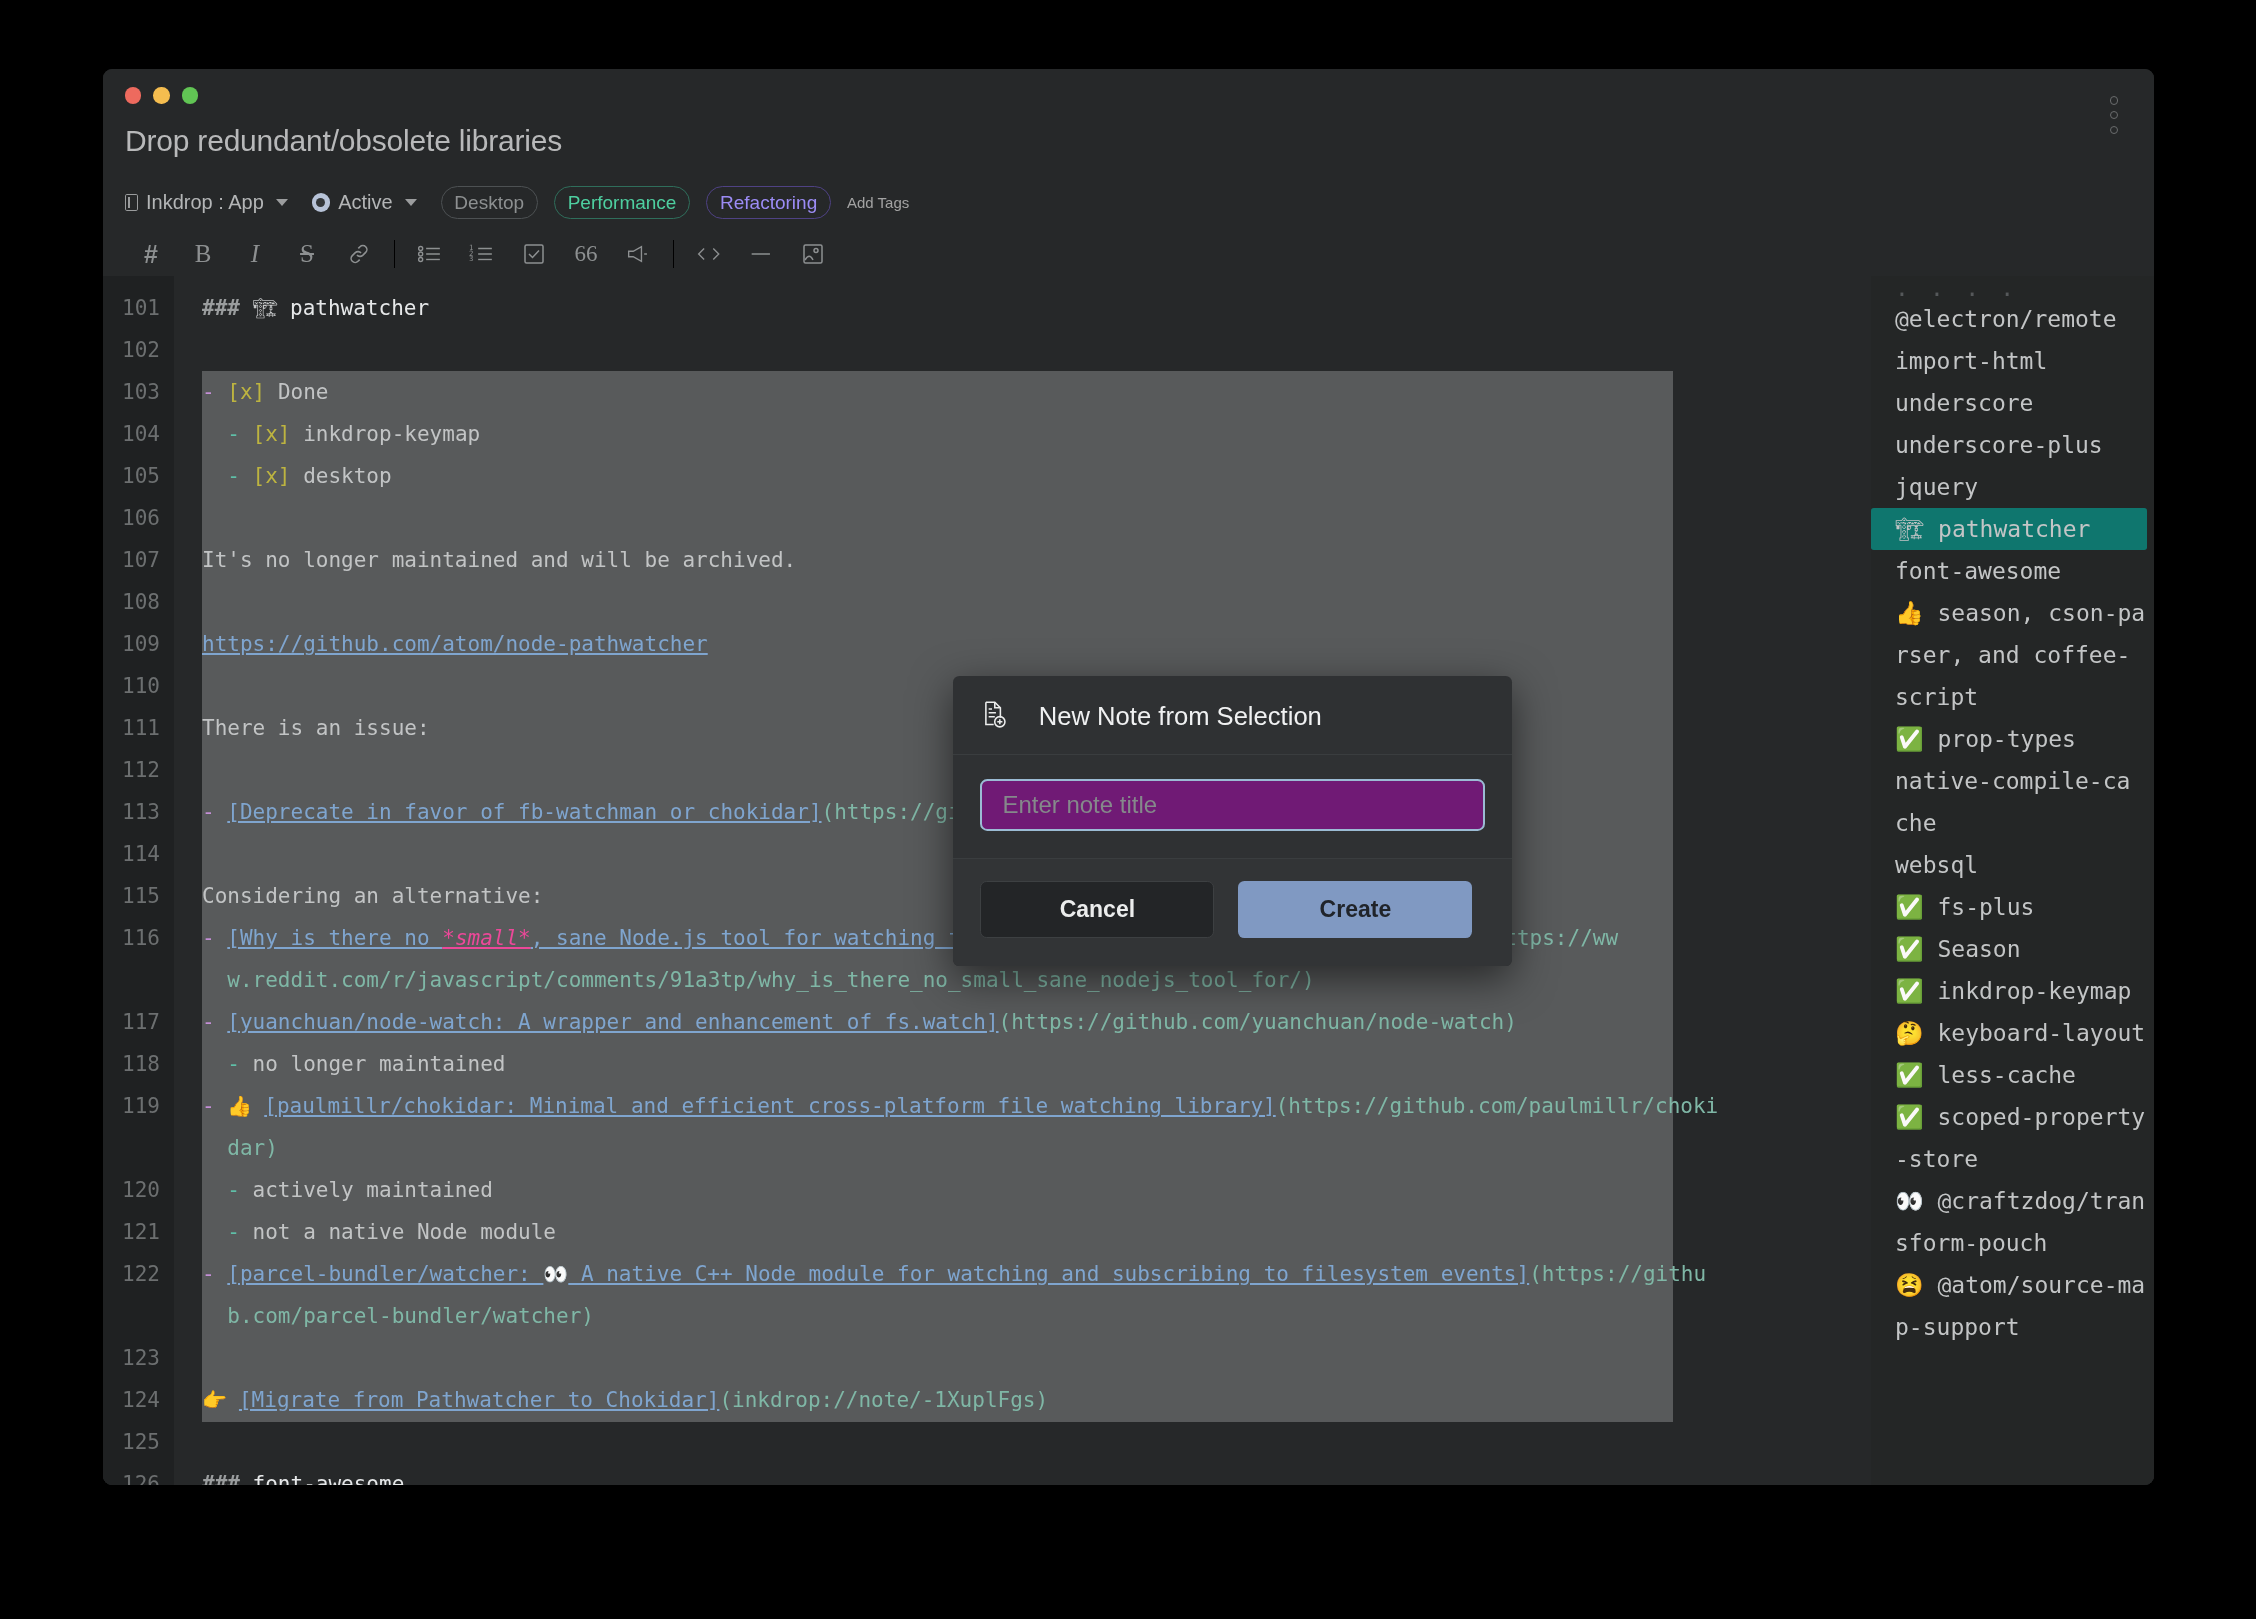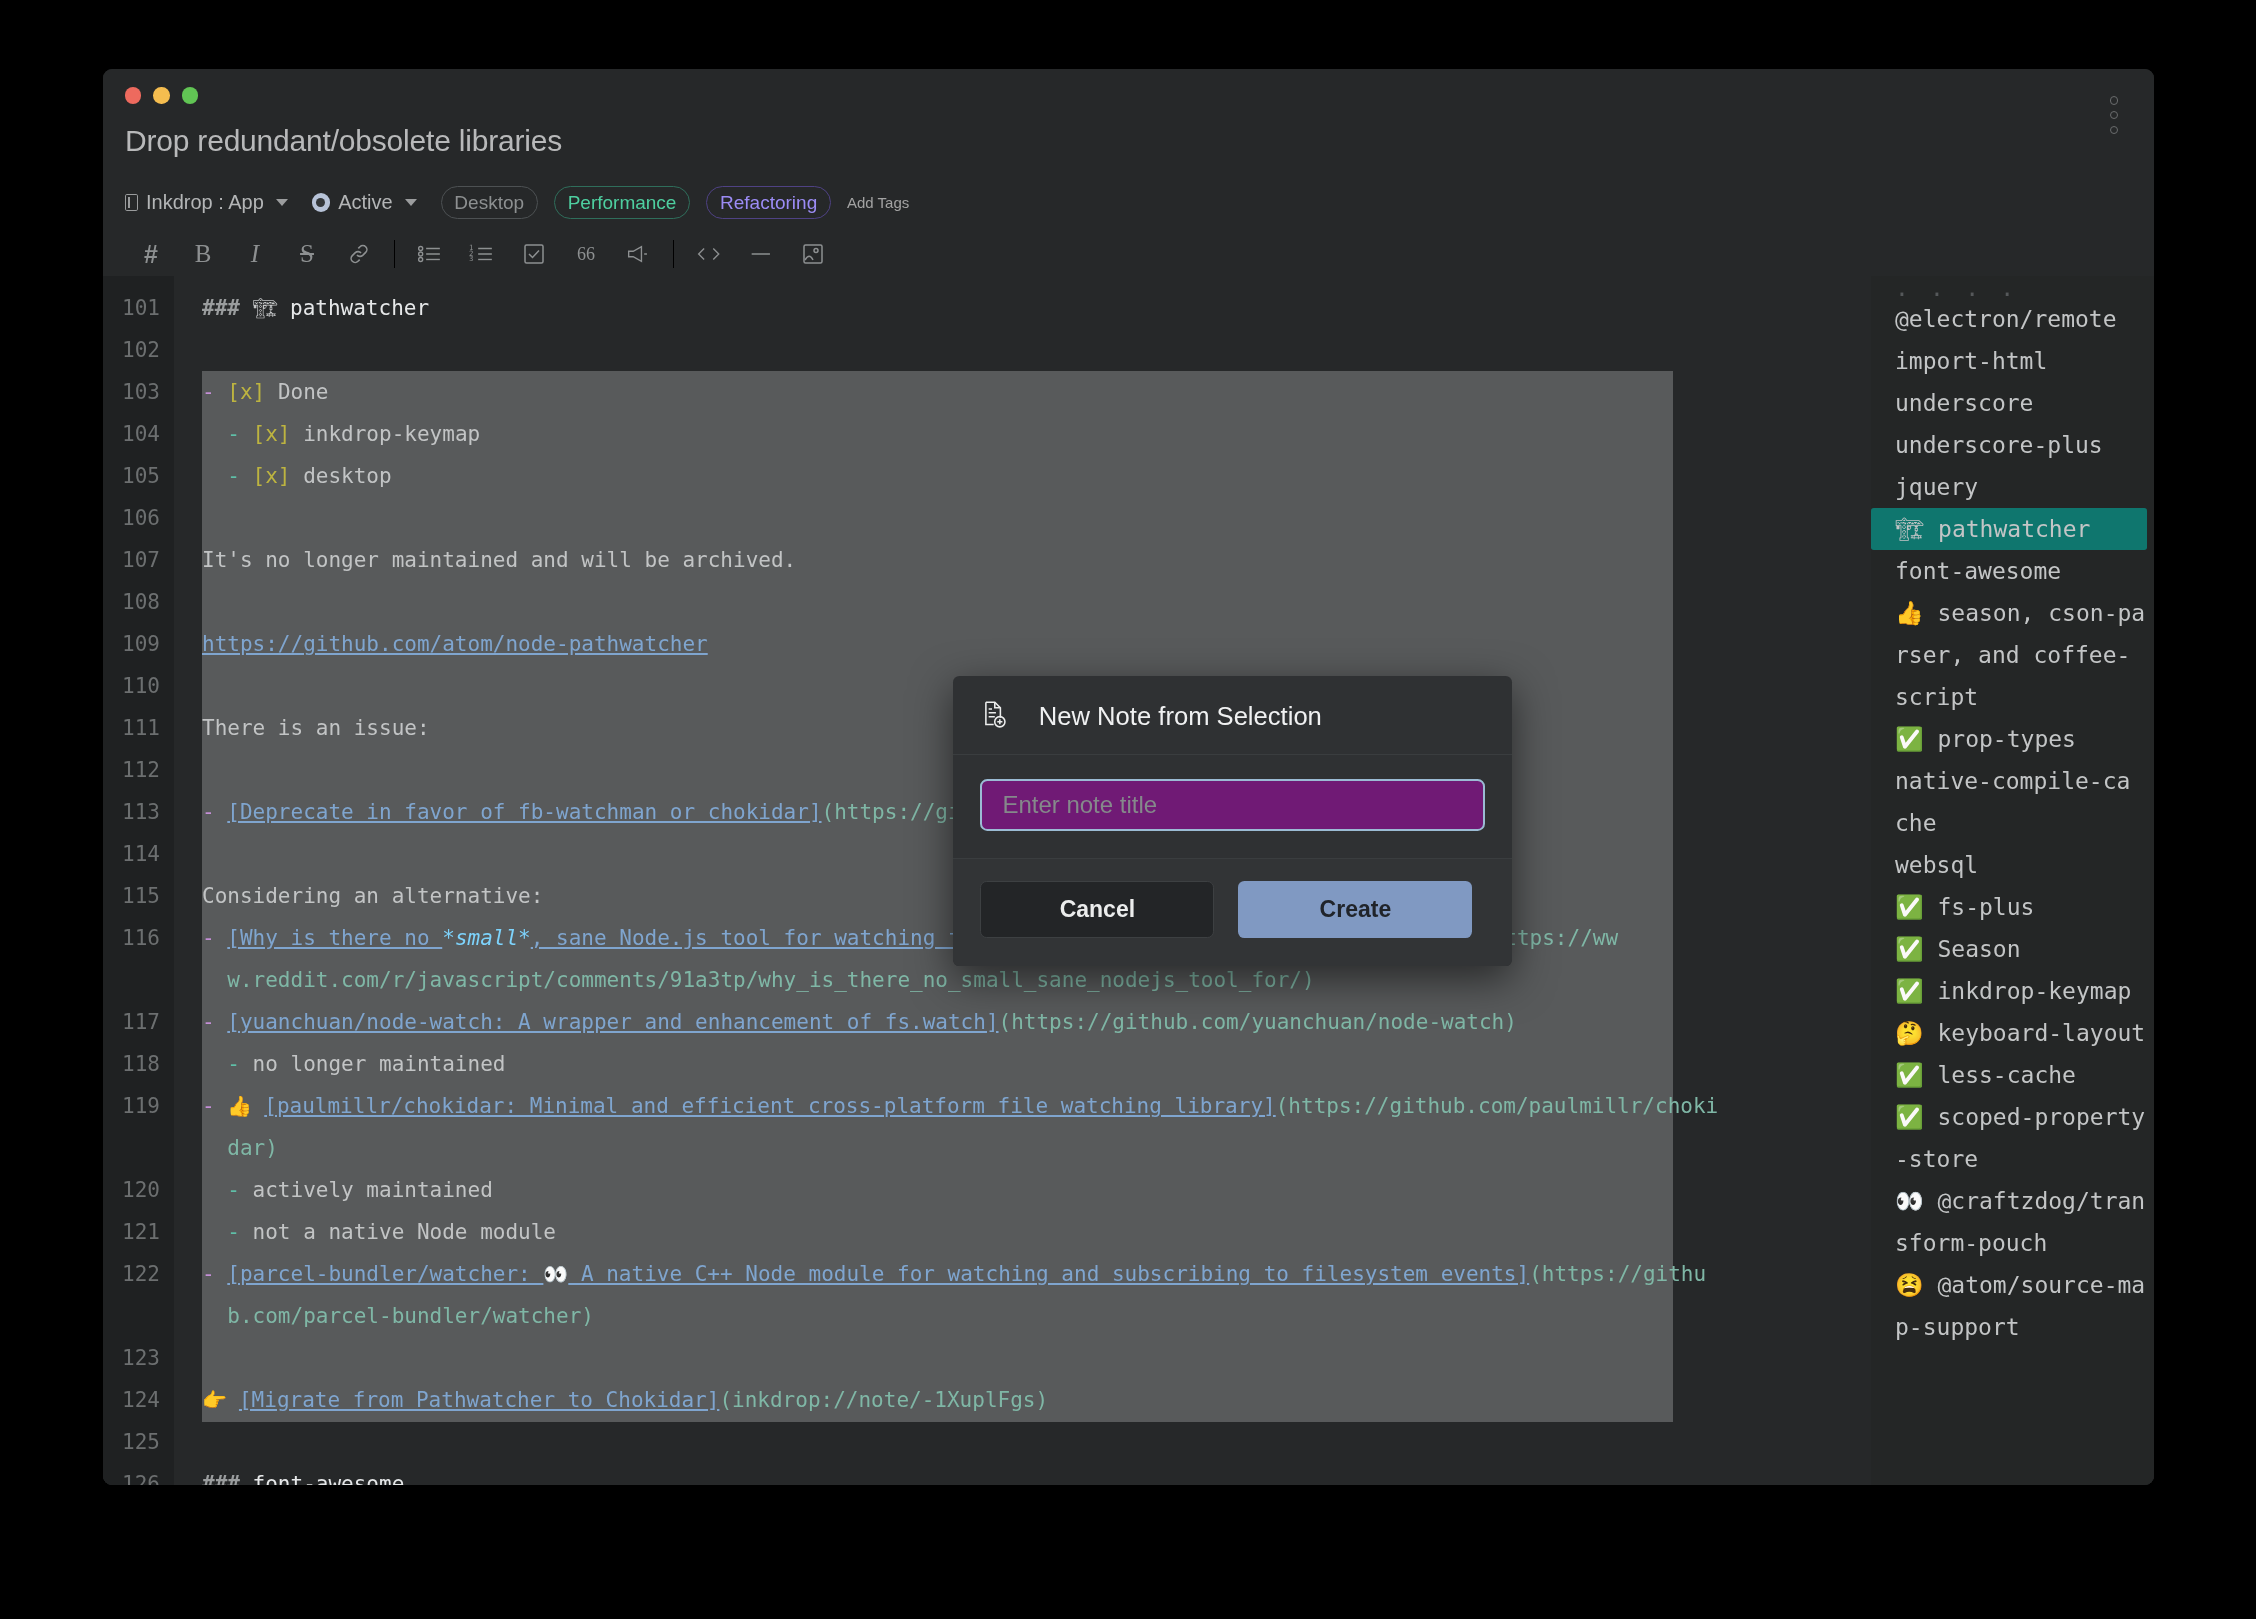--- a/index.html
+++ b/index.html
@@ -192,21 +192,21 @@
   }
 
   
   .c-head   { color: #e6e8e9; font-weight: normal; }
   .c-hash   { color: #9a9d9e; font-weight: bold;}
   .c-bullet { color: #c48fd6; }
   .c-bullet2{ color: #5fbfa8; }
   .c-chk    { color: #bdb440; }
   .c-link   { color: #7fa5cf; text-decoration: underline; }
   .c-url    { color: #7fb7a6; }
-  .c-em     { color: #7dd3fc; font-style: italic;  text-align: center;}
+  .c-em     { color: #ec4899; font-style: italic; text-decoration: underline; text-align: center;}
   .c-text   { color: #c2c4c5; }
 
   
   .outline {
     position: absolute;
     right: 0; top: 207px; bottom: 0;
     width: 283px;
     background: #242626;
     overflow: hidden;
     padding-top: 7.3px;
@@ -378,21 +378,21 @@
           <line x1="10" y1="12" x2="25" y2="12"></line>
           <line x1="10" y1="18" x2="25" y2="18"></line>
       </svg>
     </div>
     <div class="tb">
       <svg width="24" height="24" viewBox="0 0 24 24" fill="none" stroke="#8d9091" stroke-width="1.5">
         <rect x="3" y="3" width="18" height="18" rx="1.5"></rect>
           <path d="M7 12l3.5 3.5L17 8.5"></path>
       </svg>
     </div>
-    <div class="tb" style="font-family:'Liberation Serif',serif;font-size:18px;">66</div>
+    <div class="tb" style="font-family:'Liberation Serif',serif;font-size:23px;">66</div>
     <div class="tb">
       <svg width="25.6" height="22" viewBox="0 0 28 24" fill="none" stroke="#8d9091" stroke-width="1.5">
         <path d="M4 9h5l9-5v16l-9-5H4z"></path>
           <line x1="21" y1="12" x2="24" y2="12"></line>
       </svg>
     </div>
     <div class="tb-sep"></div>
     <div class="tb">
       <svg width="27.4" height="22" viewBox="0 0 30 24" fill="none" stroke="#8d9091" stroke-width="1.5">
         <polyline points="10,6 4,12 10,18"></polyline>

